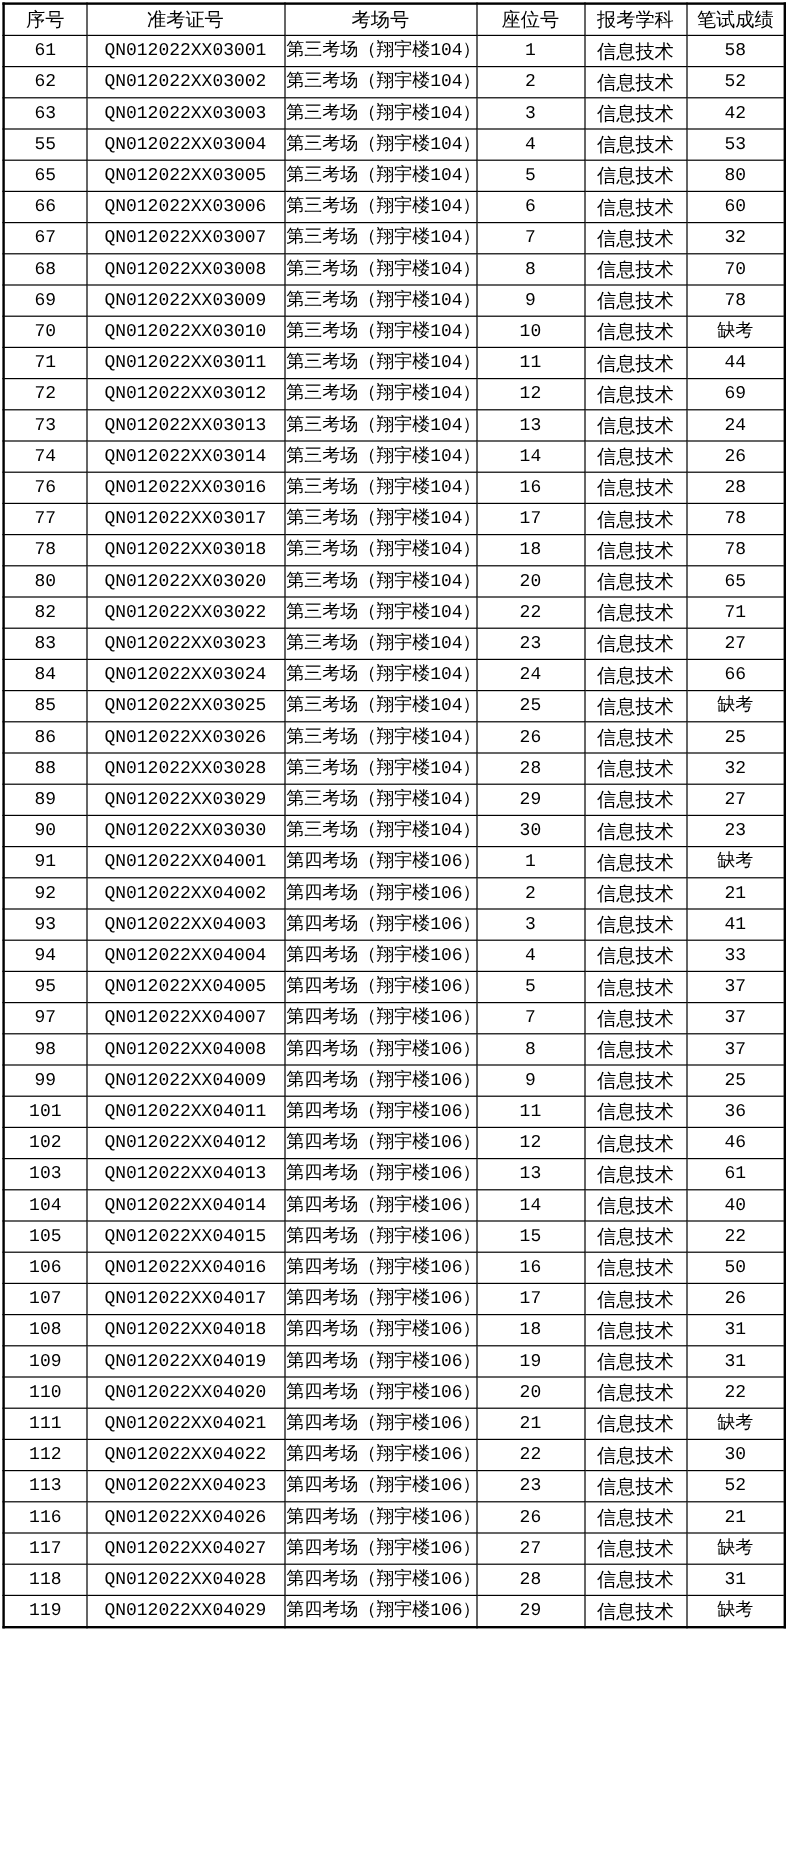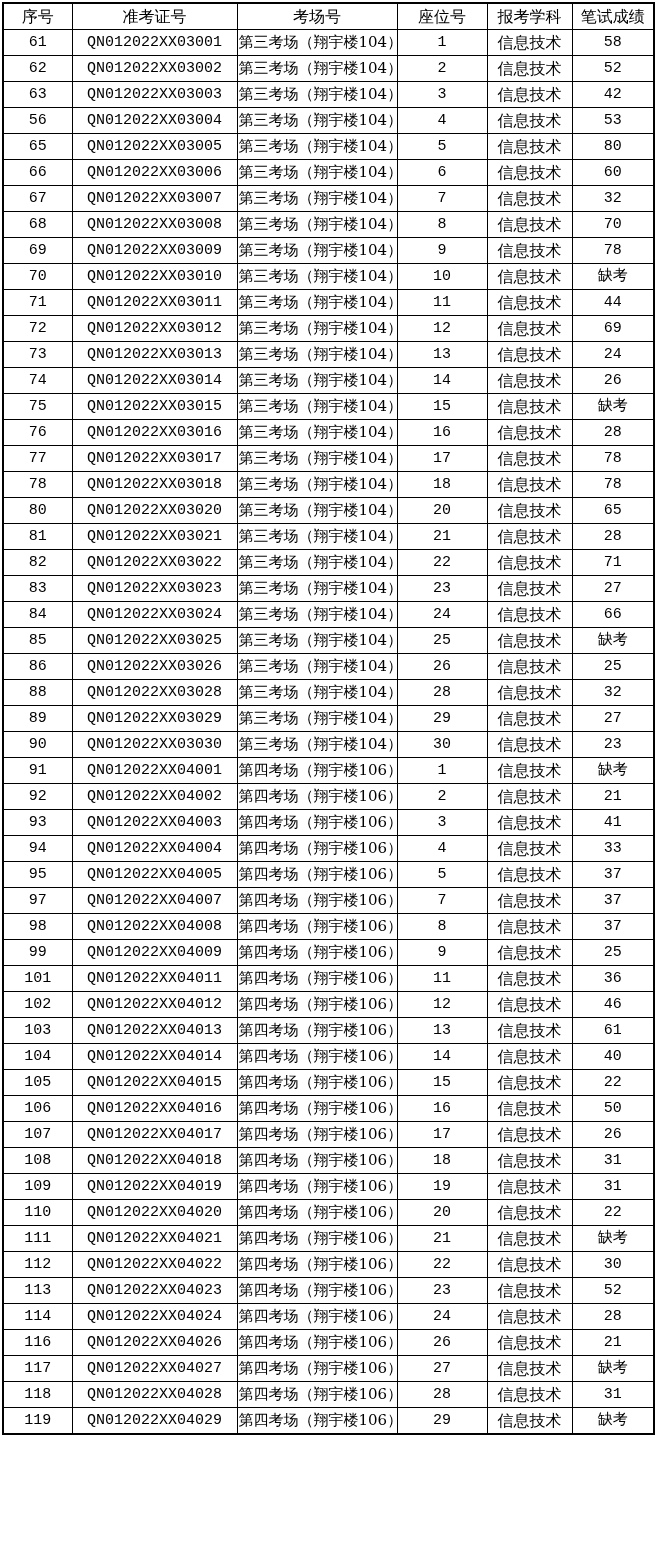--- a/index.html
+++ b/index.html
@@ -50,20 +50,21 @@
   table.results td.cell-seq,
   table.results td.cell-seat,
   table.results td.cell-score {
     font-family: "Liberation Mono", "DejaVu Sans Mono", monospace;
     font-size: 15px;
   }
   table.results td.cell-room {
     text-align: right;
     font-size: 15px;
     padding-left: 1px;
+    font-family: Liberation Mono, monospace;
   }
 </style>
 </head>
 <body>
 
 <div class="sheet">
   <table class="results">
     <colgroup>
       <col class="c-seq">
         <col class="c-ticket">
@@ -101,21 +102,21 @@
   </tr>
         <tr>
     <td class="cell-seq">63</td>
     <td class="cell-ticket">QN012022XX03003</td>
     <td class="cell-room">第三考场（翔宇楼104）</td>
     <td class="cell-seat">3</td>
     <td class="cell-subject">信息技术</td>
     <td class="cell-score">42</td>
   </tr>
         <tr>
-    <td class="cell-seq">56</td>
+    <td class="cell-seq">55</td>
     <td class="cell-ticket">QN012022XX03004</td>
     <td class="cell-room">第三考场（翔宇楼104）</td>
     <td class="cell-seat">4</td>
     <td class="cell-subject">信息技术</td>
     <td class="cell-score">53</td>
   </tr>
         <tr>
     <td class="cell-seq">65</td>
     <td class="cell-ticket">QN012022XX03005</td>
     <td class="cell-room">第三考场（翔宇楼104）</td>
@@ -189,28 +190,20 @@
   </tr>
         <tr>
     <td class="cell-seq">74</td>
     <td class="cell-ticket">QN012022XX03014</td>
     <td class="cell-room">第三考场（翔宇楼104）</td>
     <td class="cell-seat">14</td>
     <td class="cell-subject">信息技术</td>
     <td class="cell-score">26</td>
   </tr>
         <tr>
-    <td class="cell-seq">75</td>
-    <td class="cell-ticket">QN012022XX03015</td>
-    <td class="cell-room">第三考场（翔宇楼104）</td>
-    <td class="cell-seat">15</td>
-    <td class="cell-subject">信息技术</td>
-    <td class="cell-score">缺考</td>
-  </tr>
-        <tr>
     <td class="cell-seq">76</td>
     <td class="cell-ticket">QN012022XX03016</td>
     <td class="cell-room">第三考场（翔宇楼104）</td>
     <td class="cell-seat">16</td>
     <td class="cell-subject">信息技术</td>
     <td class="cell-score">28</td>
   </tr>
         <tr>
     <td class="cell-seq">77</td>
     <td class="cell-ticket">QN012022XX03017</td>
@@ -229,28 +222,20 @@
   </tr>
         <tr>
     <td class="cell-seq">80</td>
     <td class="cell-ticket">QN012022XX03020</td>
     <td class="cell-room">第三考场（翔宇楼104）</td>
     <td class="cell-seat">20</td>
     <td class="cell-subject">信息技术</td>
     <td class="cell-score">65</td>
   </tr>
         <tr>
-    <td class="cell-seq">81</td>
-    <td class="cell-ticket">QN012022XX03021</td>
-    <td class="cell-room">第三考场（翔宇楼104）</td>
-    <td class="cell-seat">21</td>
-    <td class="cell-subject">信息技术</td>
-    <td class="cell-score">28</td>
-  </tr>
-        <tr>
     <td class="cell-seq">82</td>
     <td class="cell-ticket">QN012022XX03022</td>
     <td class="cell-room">第三考场（翔宇楼104）</td>
     <td class="cell-seat">22</td>
     <td class="cell-subject">信息技术</td>
     <td class="cell-score">71</td>
   </tr>
         <tr>
     <td class="cell-seq">83</td>
     <td class="cell-ticket">QN012022XX03023</td>
@@ -467,28 +452,20 @@
     <td class="cell-subject">信息技术</td>
     <td class="cell-score">30</td>
   </tr>
         <tr>
     <td class="cell-seq">113</td>
     <td class="cell-ticket">QN012022XX04023</td>
     <td class="cell-room">第四考场（翔宇楼106）</td>
     <td class="cell-seat">23</td>
     <td class="cell-subject">信息技术</td>
     <td class="cell-score">52</td>
-  </tr>
-        <tr>
-    <td class="cell-seq">114</td>
-    <td class="cell-ticket">QN012022XX04024</td>
-    <td class="cell-room">第四考场（翔宇楼106）</td>
-    <td class="cell-seat">24</td>
-    <td class="cell-subject">信息技术</td>
-    <td class="cell-score">28</td>
   </tr>
         <tr>
     <td class="cell-seq">116</td>
     <td class="cell-ticket">QN012022XX04026</td>
     <td class="cell-room">第四考场（翔宇楼106）</td>
     <td class="cell-seat">26</td>
     <td class="cell-subject">信息技术</td>
     <td class="cell-score">21</td>
   </tr>
         <tr>

